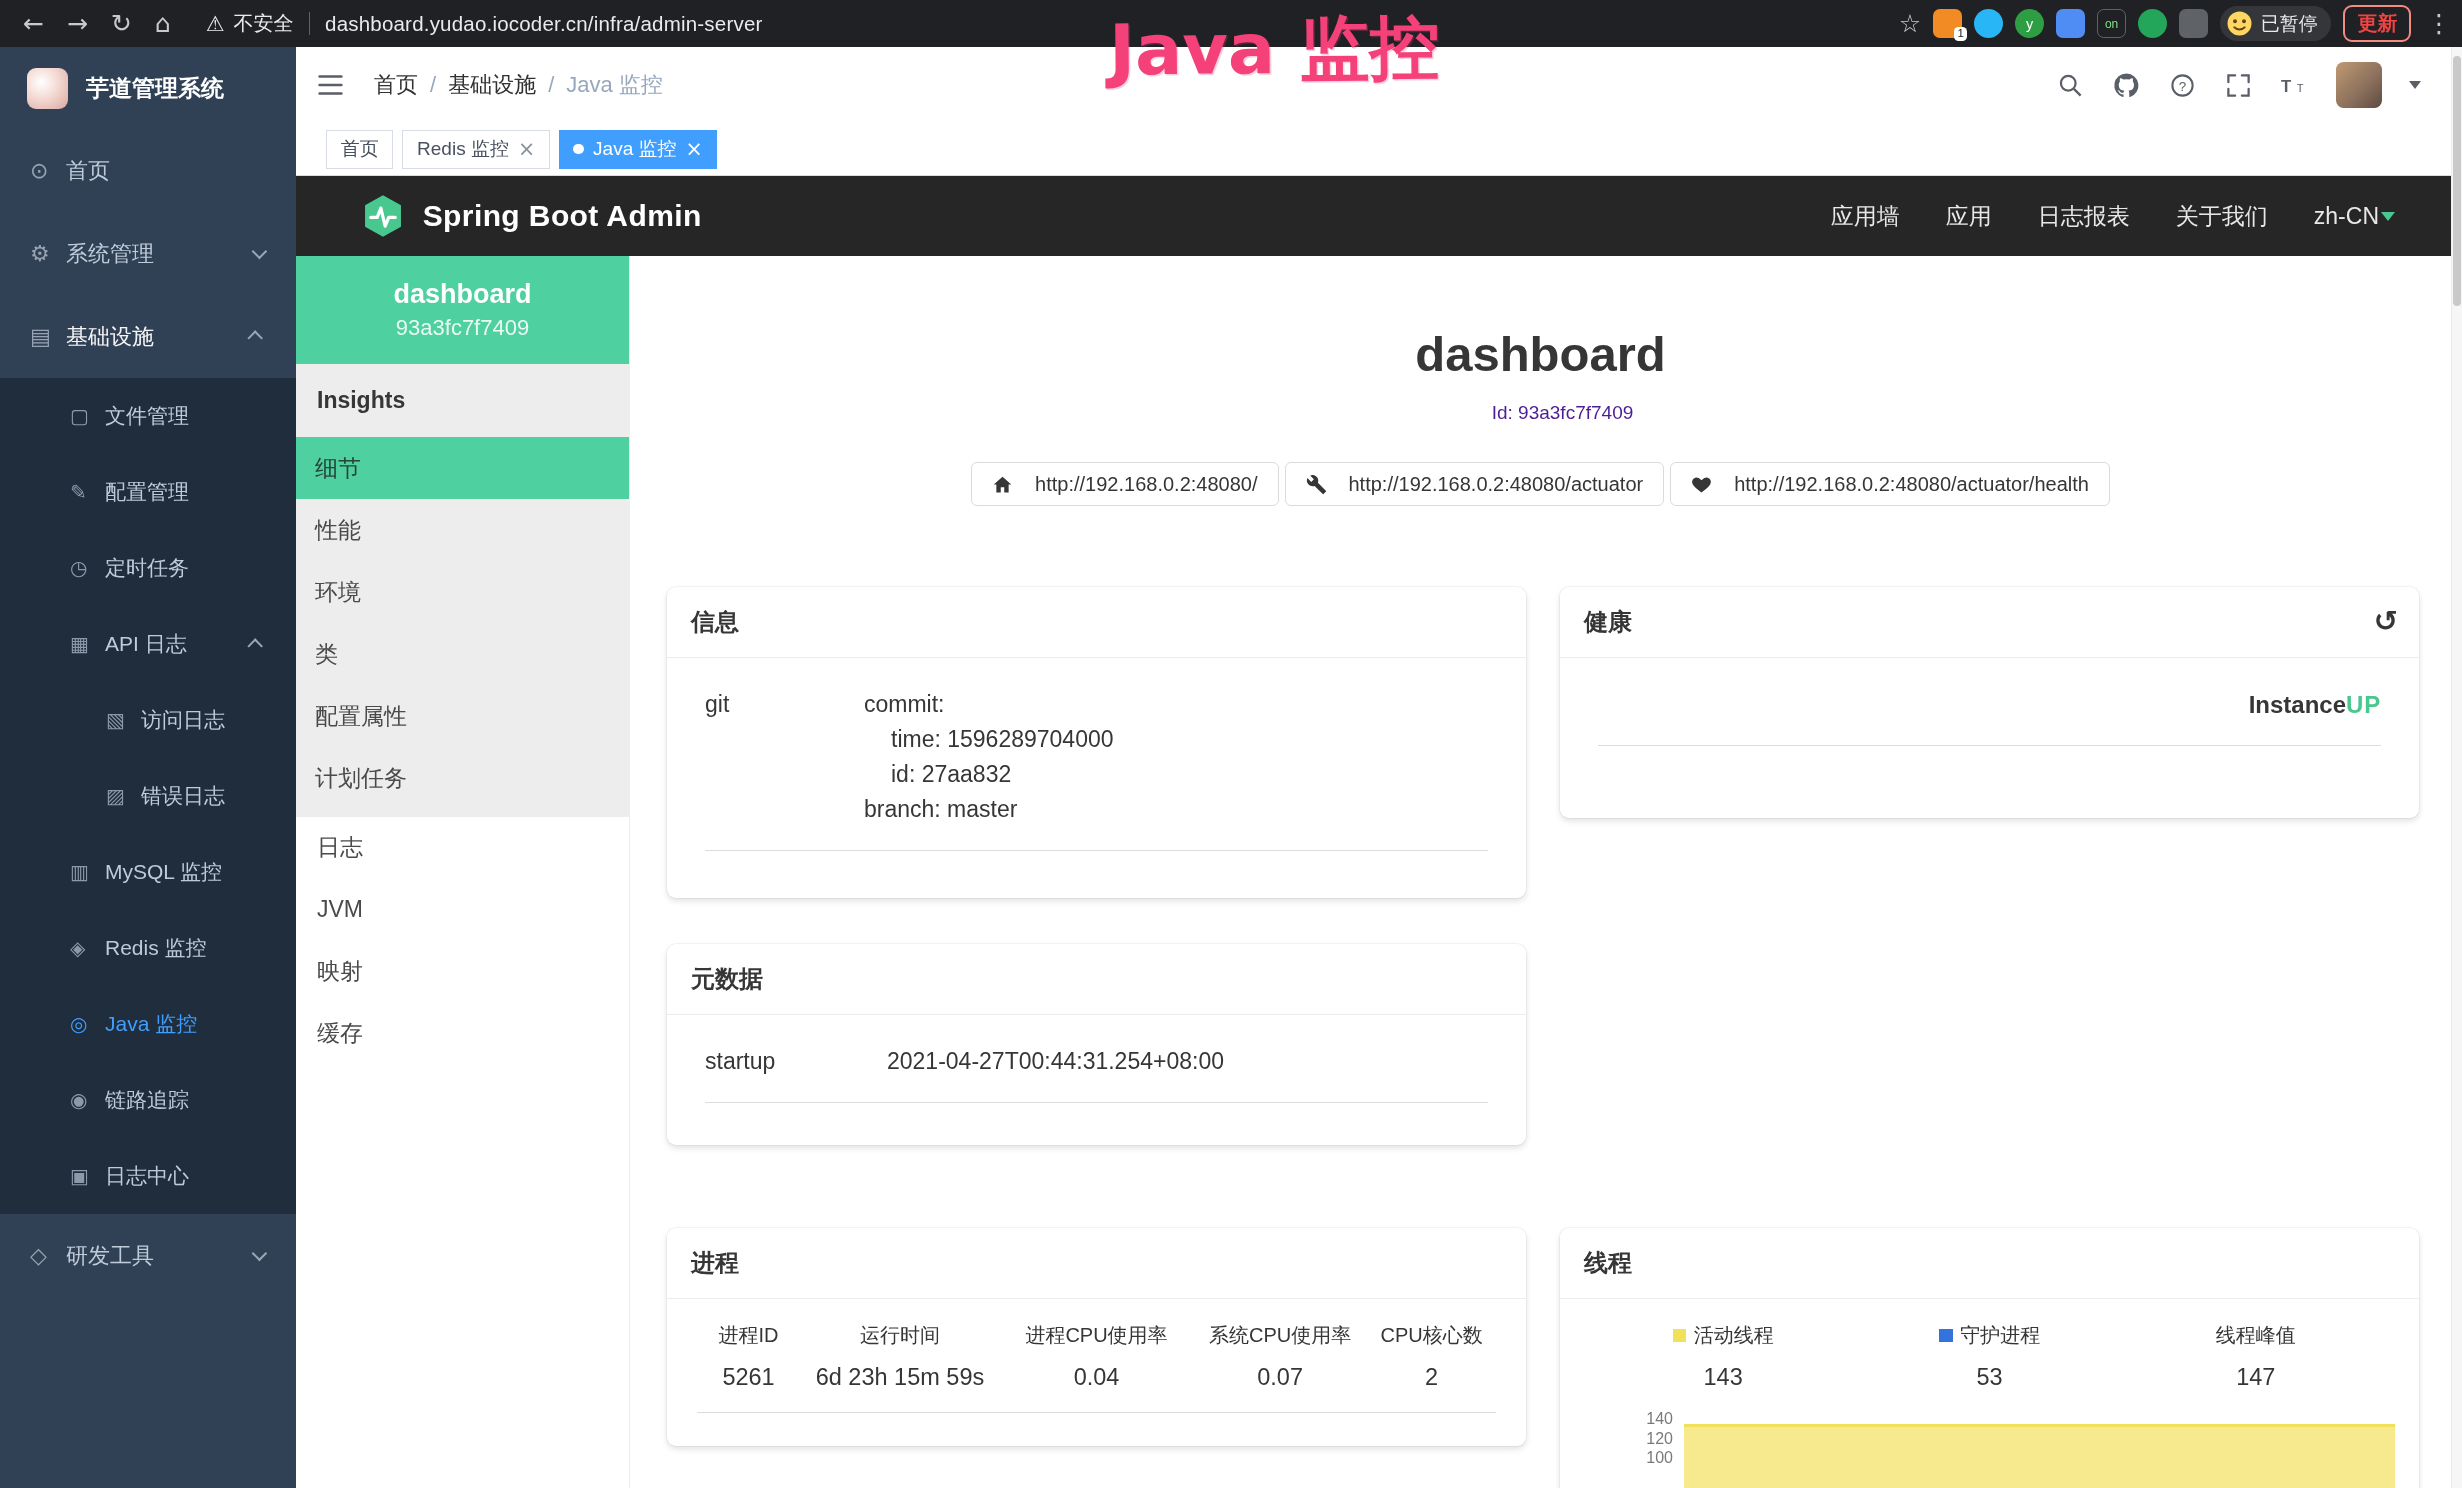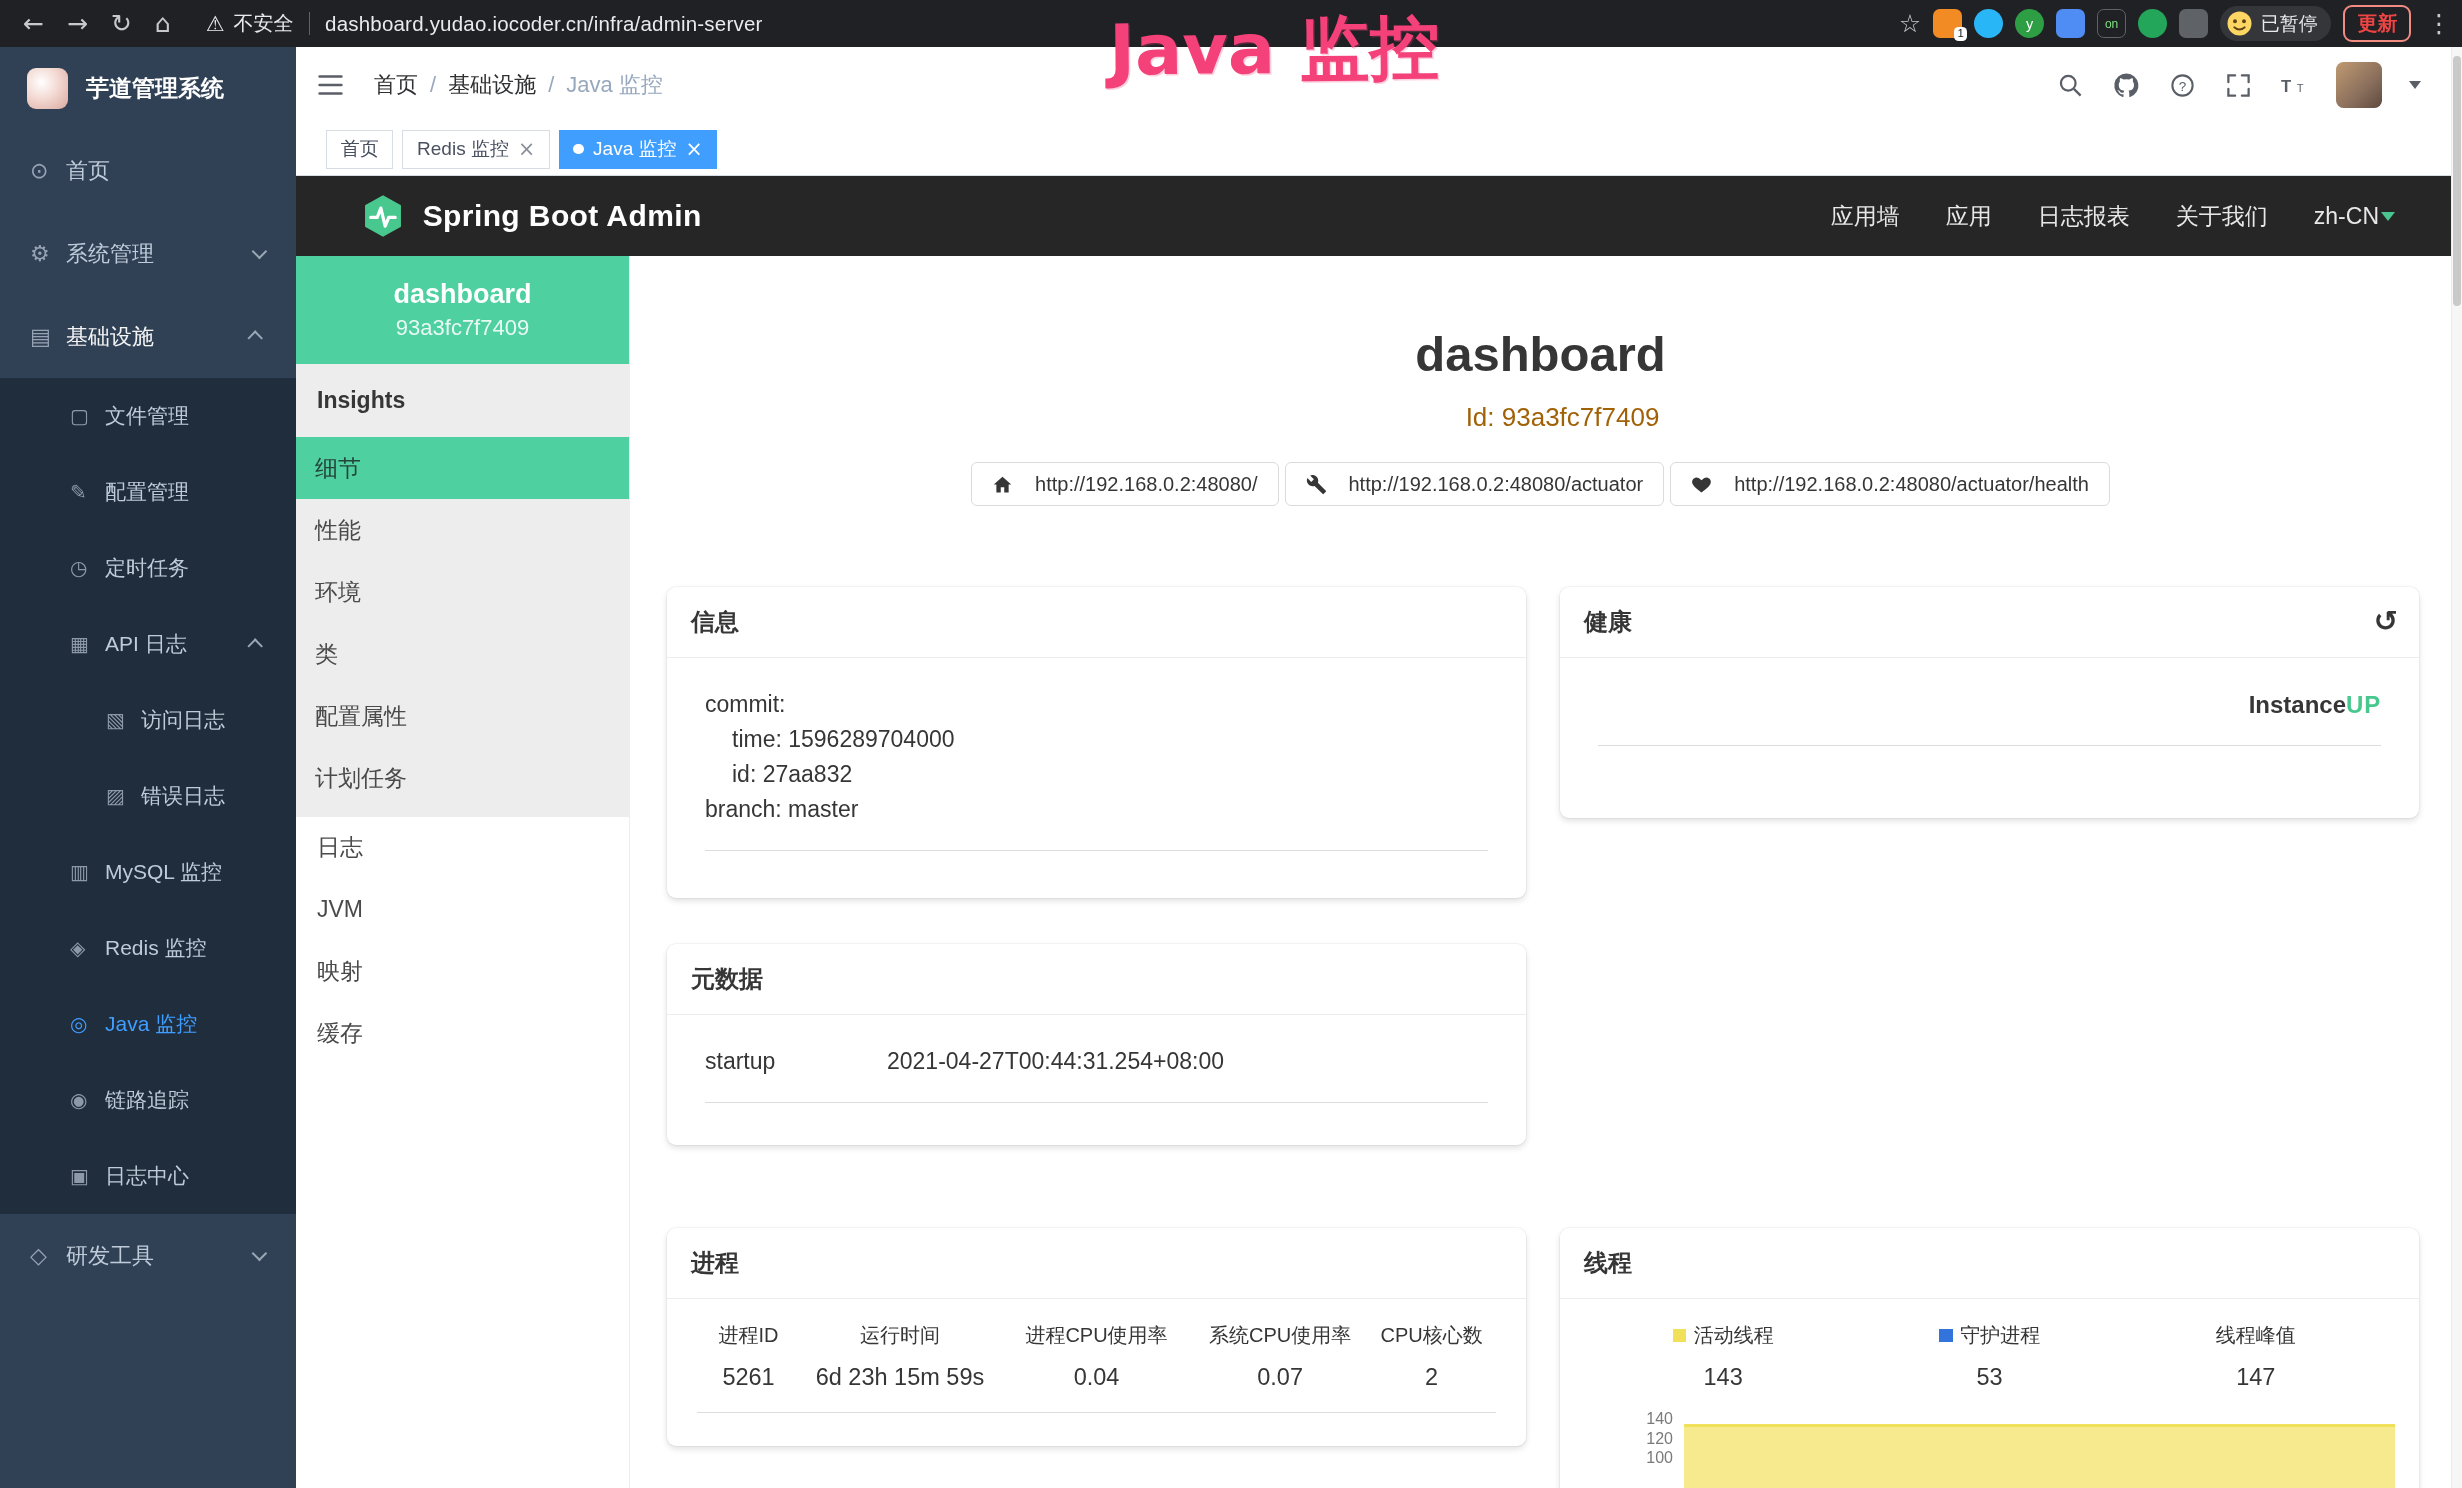--- a/index.html
+++ b/index.html
@@ -102,21 +102,21 @@
   .smenu-item.active { background:#4ed0a0; color:#25443a; }
   .smenu-top { height:62px; display:flex; align-items:center; padding-left:21px;
     font-size:23px; color:#4a4a4a; cursor:pointer; }
 
   
   .sba-main { position:absolute; left:630px; top:256px; width:1832px; height:1232px;
     background:#fff; overflow:hidden; }
   .sba-title { position:absolute; top:70px; left:0; width:1821px; text-align:center;
     font-size:49px; font-weight:700; color:#363636; }
   .sba-subtitle { position:absolute; top:146px; left:0; width:1821px; text-align:center;
-    font-size:26px; color:#a16207;padding-left:44px; }
+    font-size:19px; color:#4c1d95;padding-left:44px; }
   .links { position:absolute; top:206px; left:0; width:1821px; display:flex;
     justify-content:center; gap:6px; }
   .lbtn { display:inline-flex; align-items:center; gap:22px; height:44px; padding:0 20px;
     border:1.5px solid #dbdbdb; border-radius:6px; background:#fff; font-size:20px; color:#363636; cursor:pointer; }
   .lbtn svg { width:21px; height:21px; }
 
   .card { position:absolute; background:#fff; border-radius:9px; overflow:hidden;
     box-shadow:0 3px 6px rgba(10,10,10,.12), 0 0 0 0.8px rgba(10,10,10,.05); }
   .card-header { height:71px; display:flex; align-items:center; padding:0 24px;
     font-size:24px; font-weight:700; color:#363636; border-bottom:1.5px solid #ededed; position:relative; }
@@ -392,20 +392,21 @@
       <svg viewBox="0 0 24 24">
           <path fill="currentColor" d="M12 21S4.5 16.1 2 11.7C.4 8.9 1.6 5 5 4.2 7 3.7 9 4.5 12 7c3-2.5 5-3.3 7-2.8 3.4.8 4.6 4.7 3 7.5C19.5 16.1 12 21 12 21z"></path>
         </svg>
       <span>http://192.168.0.2:48080/actuator/health</span>
     </span>
   </div>
 
   <div class="card" style="left:37px;top:331px;width:859px;height:311px;">
     <div class="card-header">信息</div>
     <div class="kv-row">
+      <div class="kv-key">git</div>
       <div class="kv-val">
         <div>commit:</div>
         <div class="ind">time: 1596289704000</div>
         <div class="ind">id: 27aa832</div>
         <div>branch: master</div>
       </div>
     </div>
   </div>
 
   <div class="card" style="left:930px;top:331px;width:859px;height:231px;">

